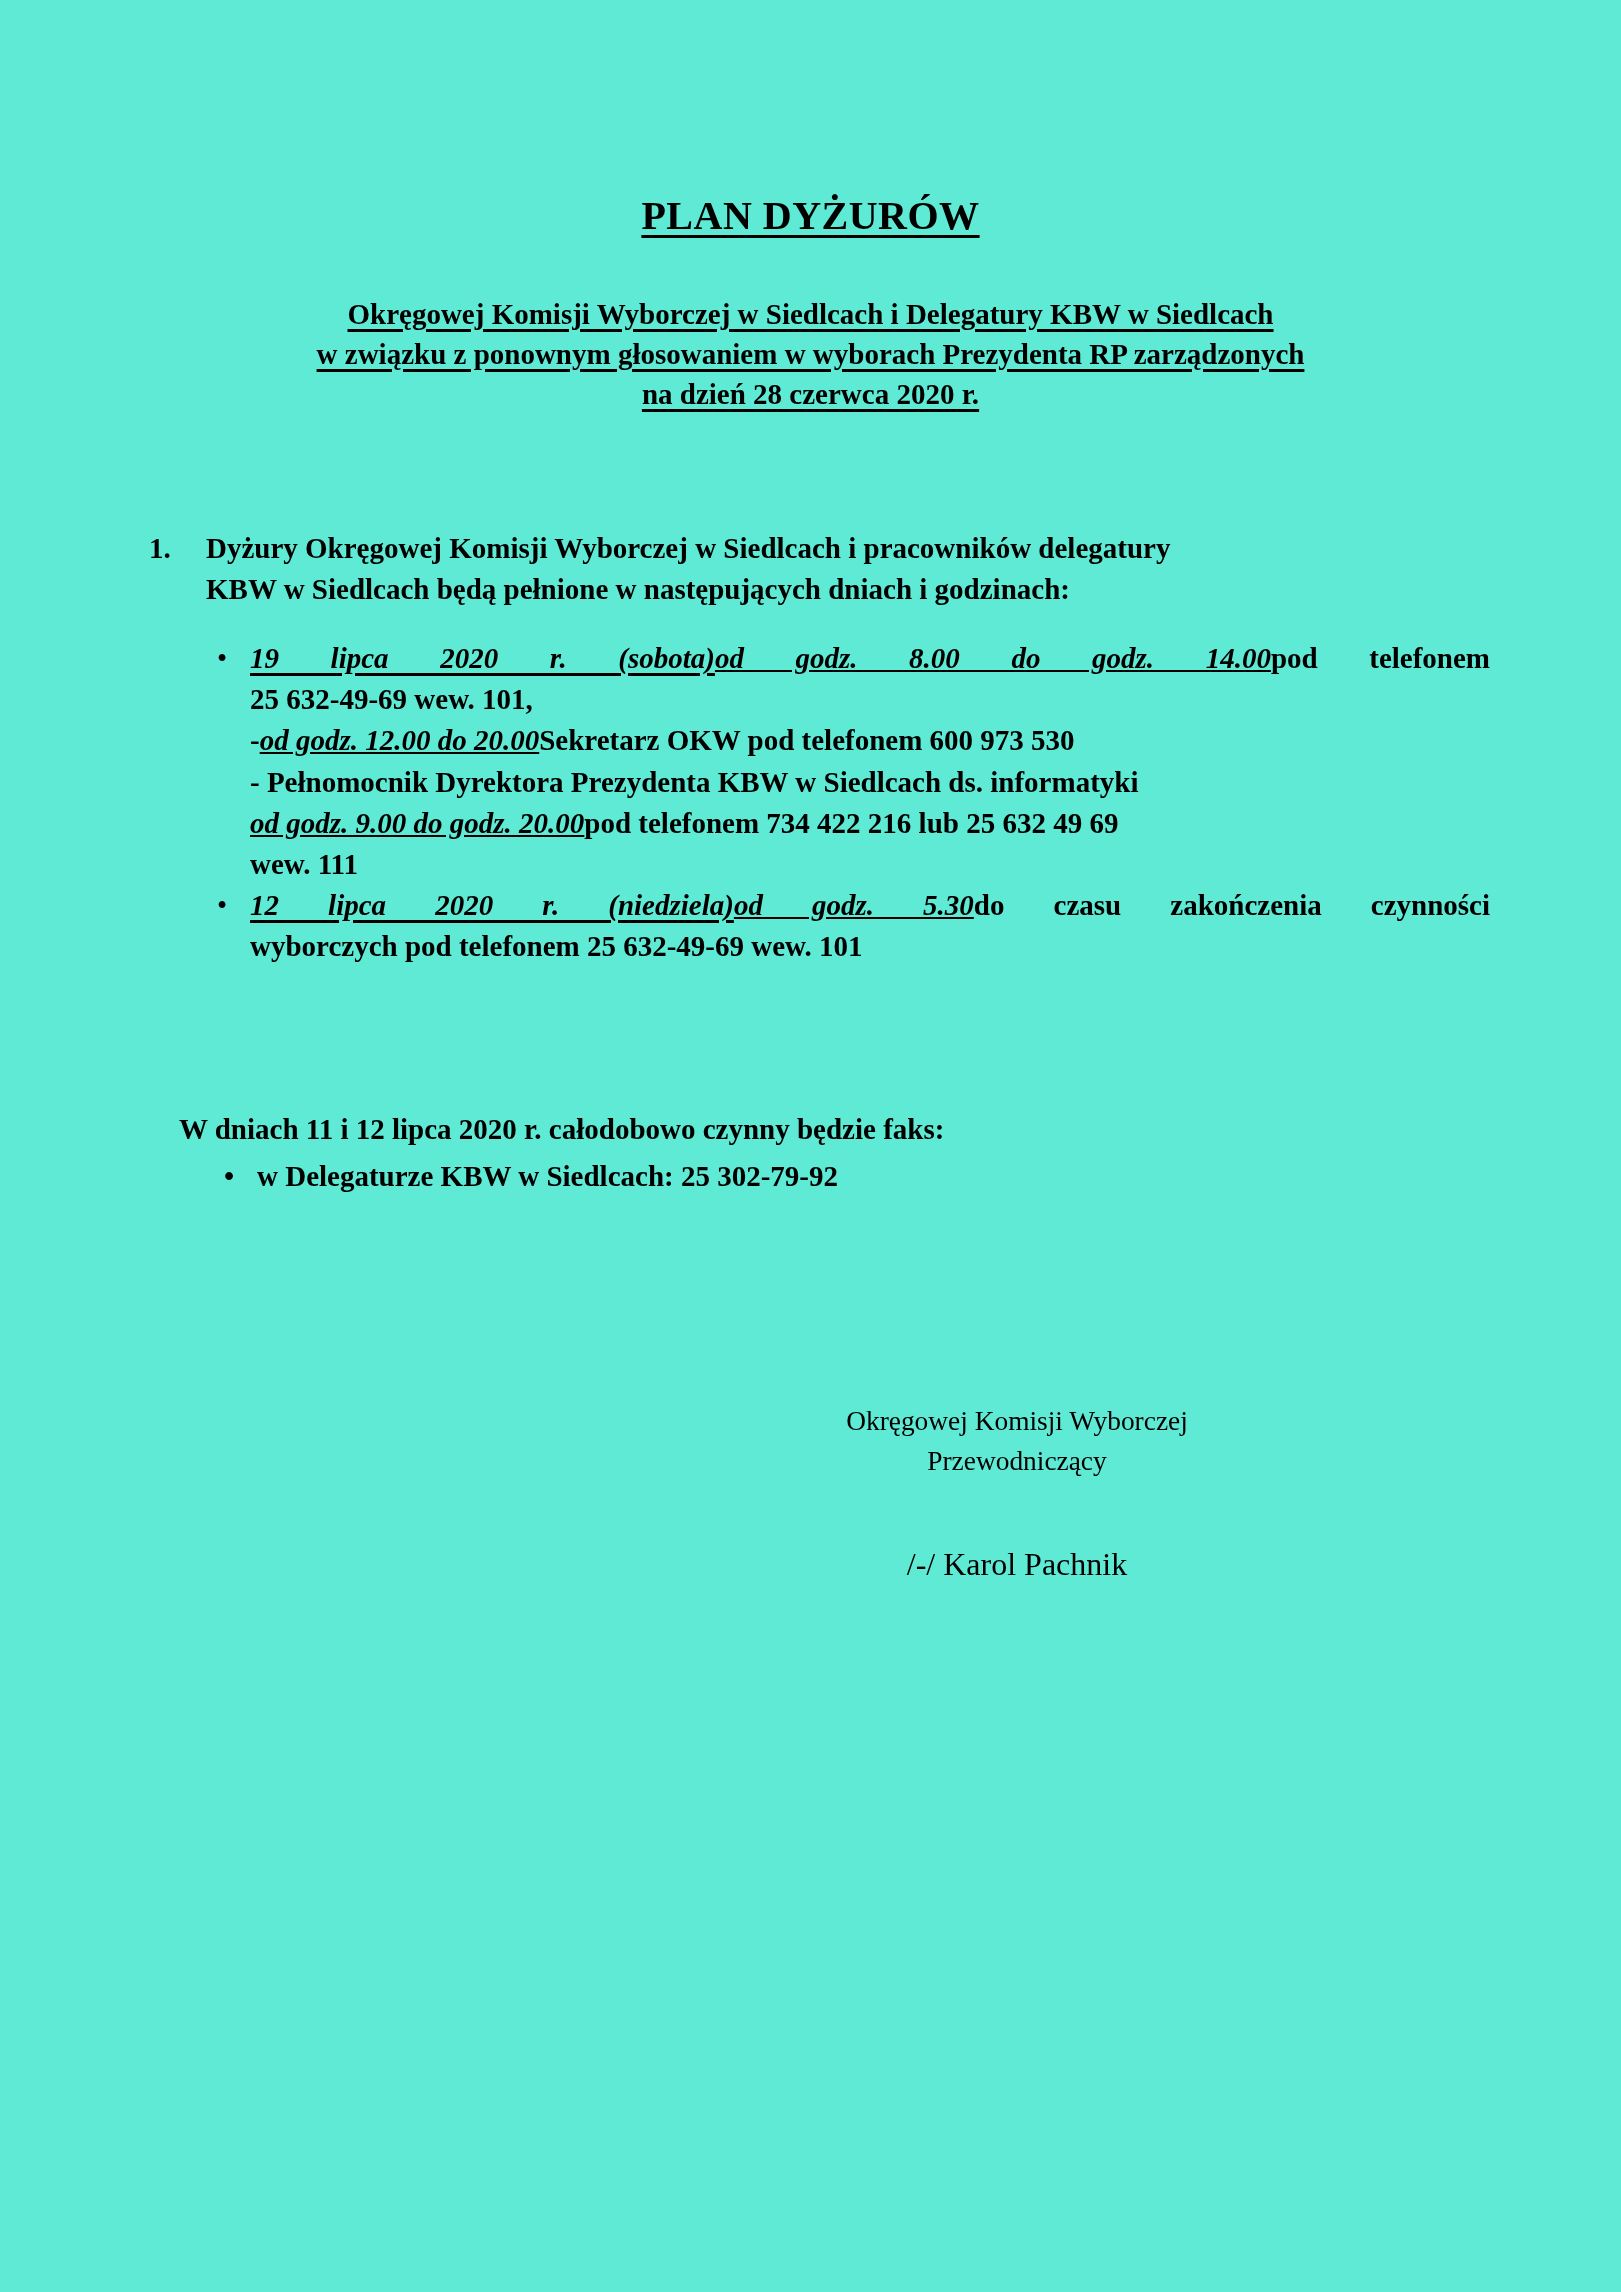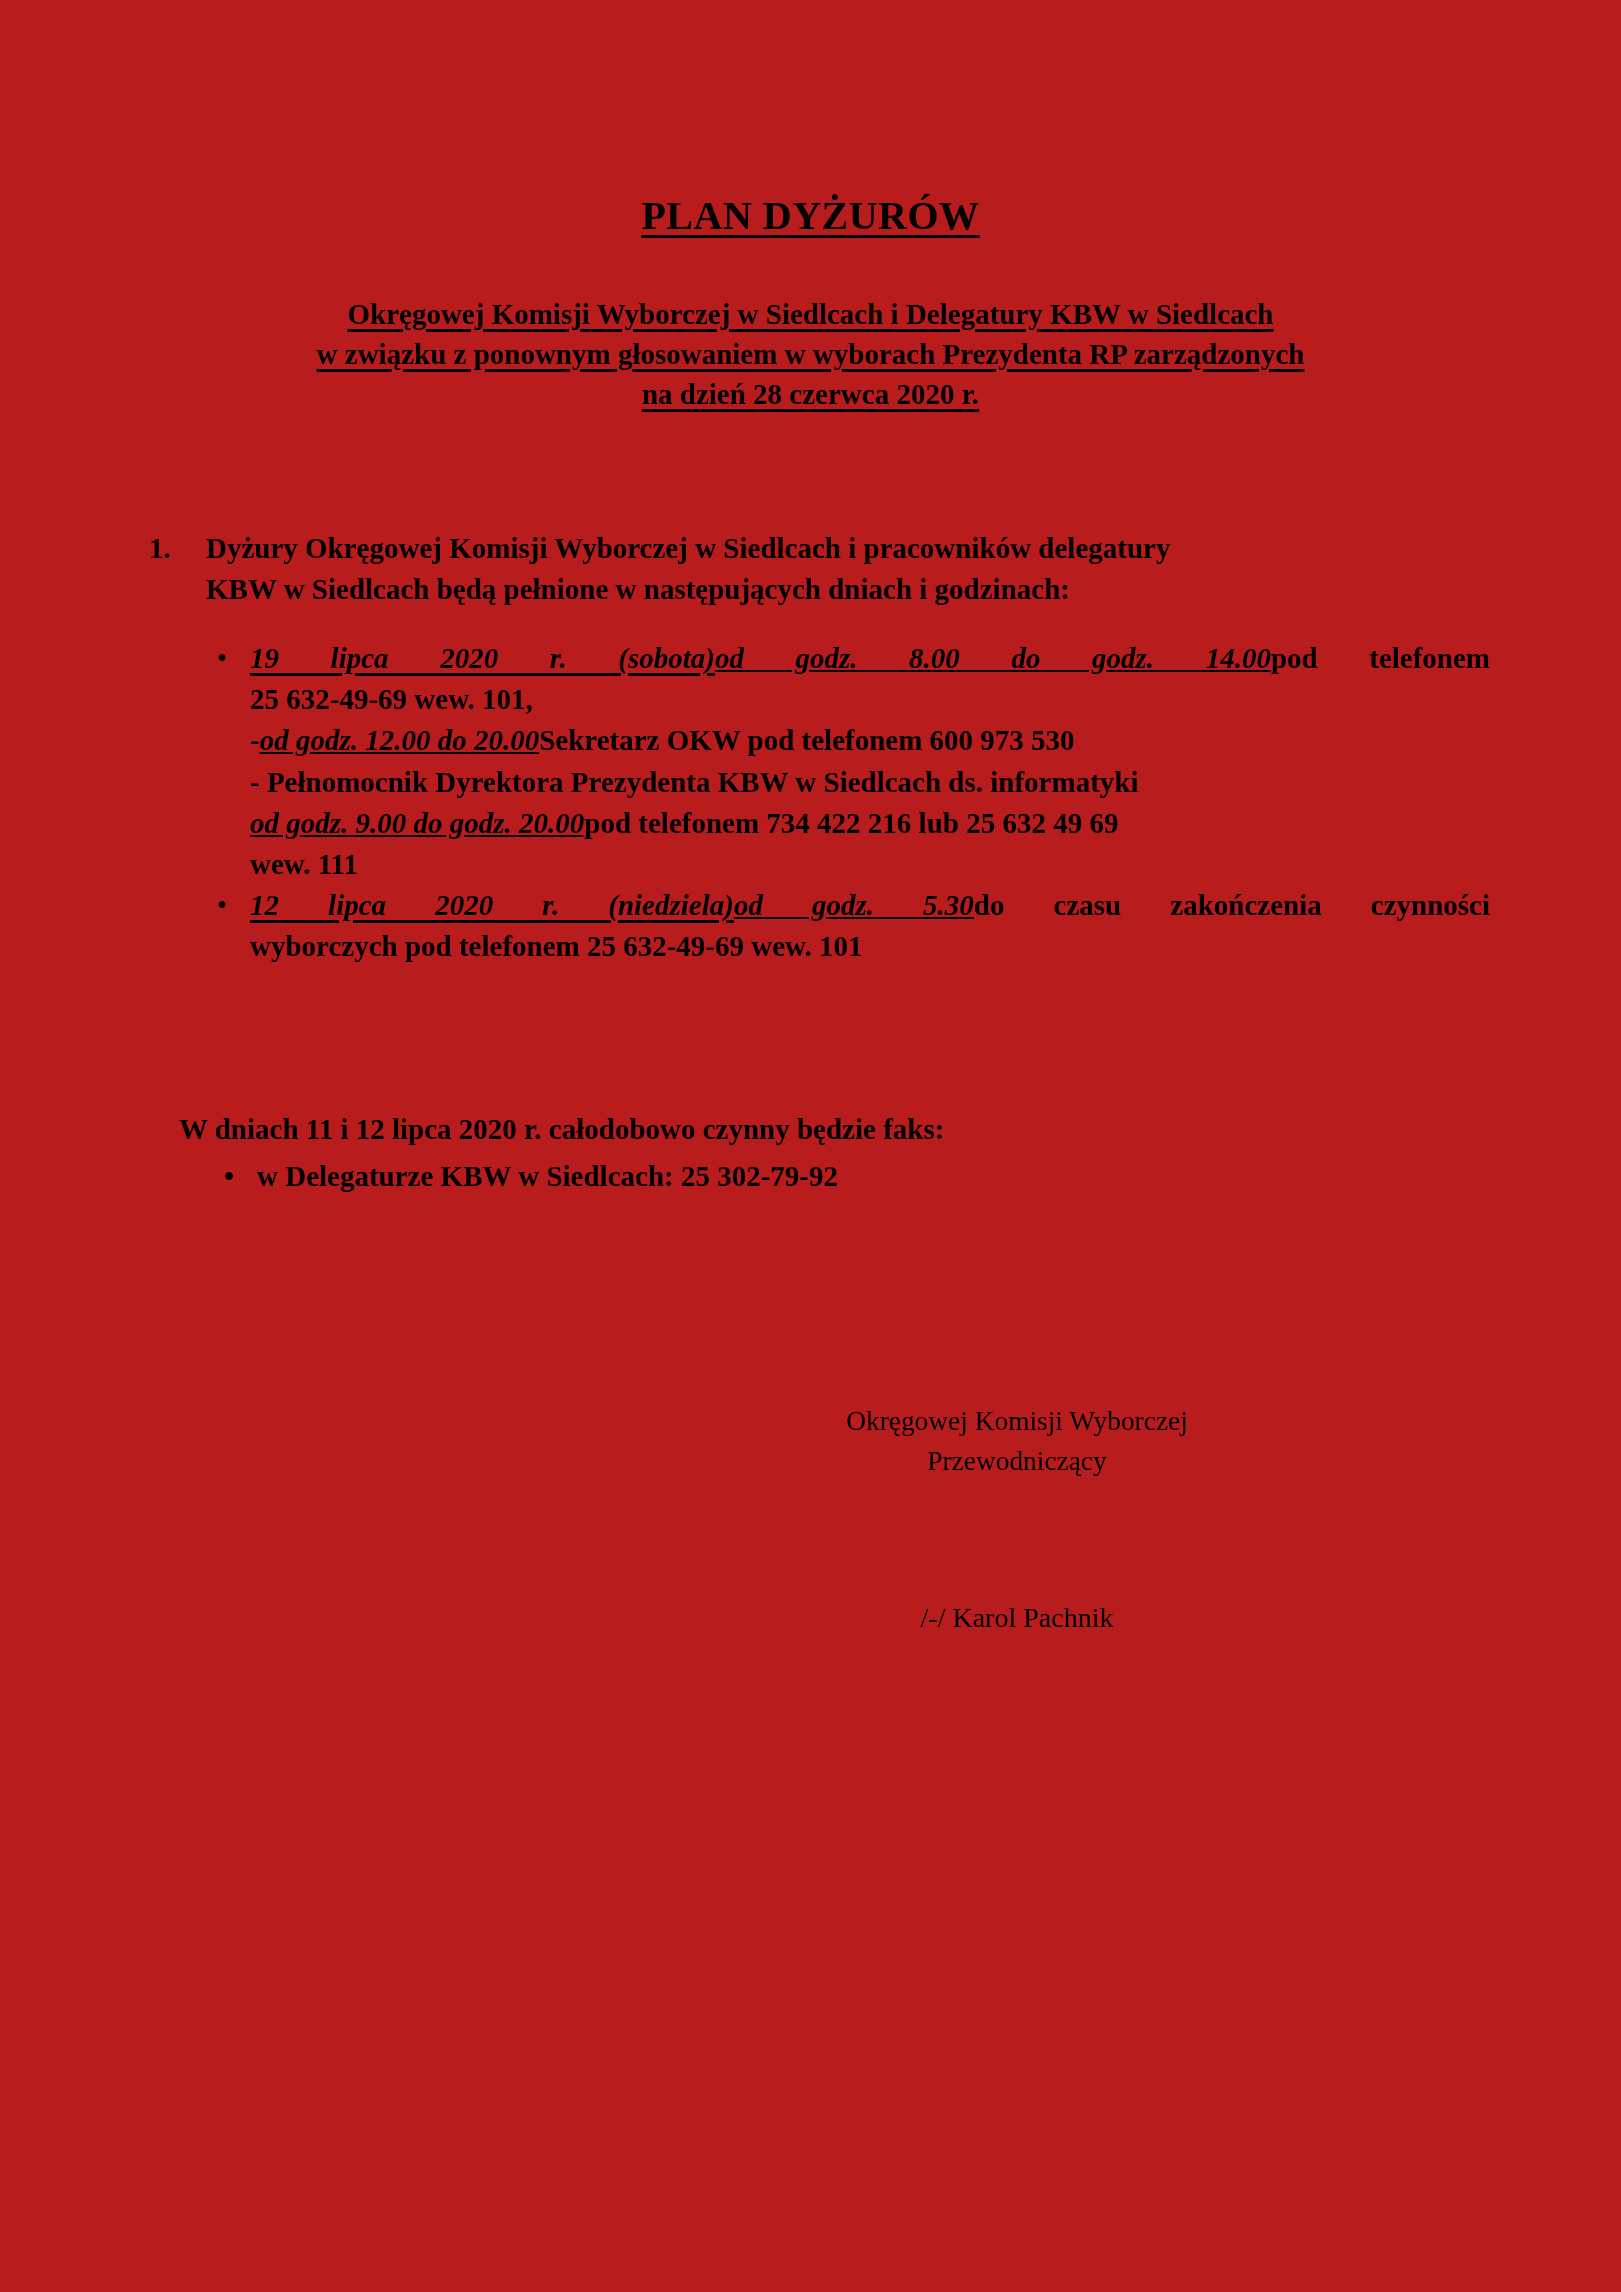--- a/index.html
+++ b/index.html
@@ -5,21 +5,21 @@
 <style>
   html, body {
     margin: 0;
     padding: 0;
     background: #ffffff;
   }
   .page {
     position: relative;
     width: 1621px;
     height: 2293px;
-    background: #b91c1c;
+    background: #5eead4;
     font-family: "Liberation Serif", "DejaVu Serif", serif;
     color: #000000;
     box-sizing: border-box;
     overflow: hidden;
   }
 
   
   .doc-title {
     position: absolute;
     top: 193px;
@@ -153,25 +153,25 @@
     left: 811px;
     width: 412px;
     text-align: center;
     font-size: 27.4px;
     font-weight: normal;
     line-height: 1.45;
   }
   .signature .sig-line { display: block; }
   .sig-name {
     position: absolute;
-    top: 1602px;
+    top: 1546px;
     left: 811px;
     width: 412px;
     text-align: center;
-    font-size: 28px;
+    font-size: 32px;
     font-weight: normal;
   }
 </style>
 </head>
 <body>
 
 <div class="page">
 
   <div class="doc-title">
     <span class="u">PLAN   DYŻURÓW</span>

